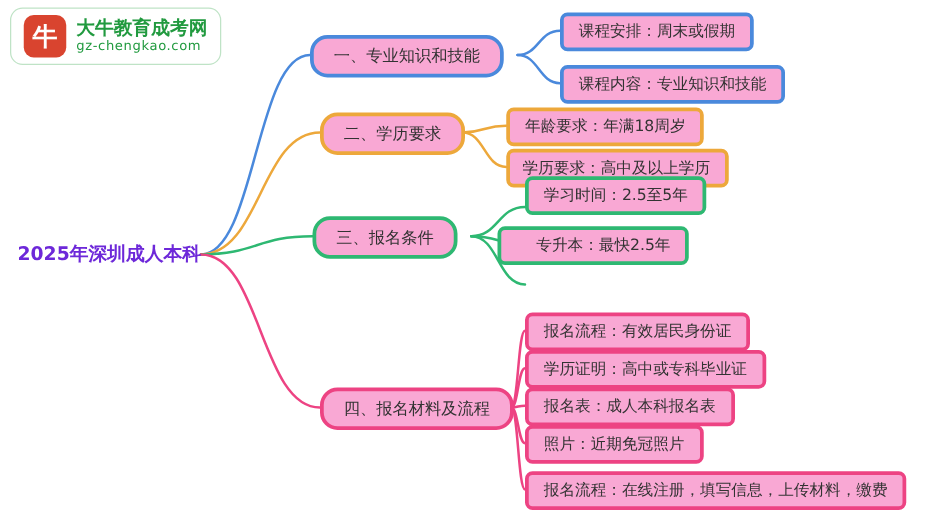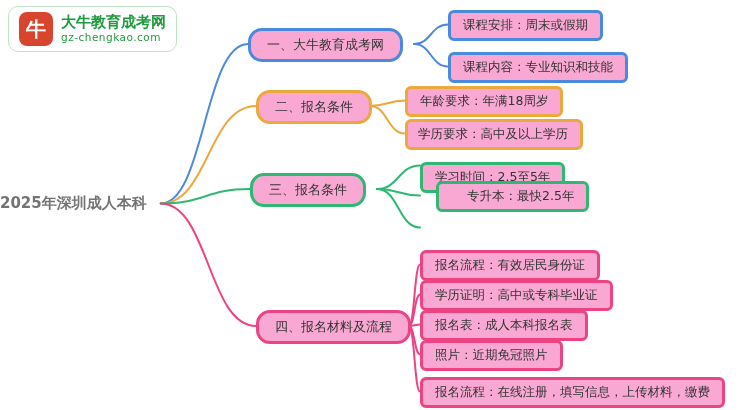--- a/index.html
+++ b/index.html
@@ -16,21 +16,21 @@
     cursor:pointer;
   }
   .bull{
     width:34px;height:34px;border-radius:8px;background:#d9442f;color:#ffffff;
     display:flex;align-items:center;justify-content:center;font-size:20px;font-weight:bold;
   }
   .logo-title{color:#219a3f;font-size:15px;font-weight:bold;line-height:1.15;}
   .logo-sub{color:#2aa349;font-size:10.5px;letter-spacing:0.5px;line-height:1.2;}
 
   .root{
-    position:absolute;left:0;top:194px;font-size:15px;font-weight:600;color:#737373;
+    position:absolute;left:14px;top:194px;font-size:15px;font-weight:600;color:#6d28d9;
     white-space:nowrap;
   }
 
   .node{
     position:absolute;background:#f9a8d4;color:#333333;white-space:nowrap;
     border:3px solid #fca5a5;box-sizing:border-box;
   }
   .branch{
     font-size:13px;padding:5px 16px;border-radius:14px;
   }
@@ -64,31 +64,31 @@
   <div class="logo">
     <div class="bull" style="background: rgb(217, 68, 47);">牛</div>
     <div class="logo-text">
       <div class="logo-title" style="color: rgb(33, 154, 63);">大牛教育成考网</div>
       <div class="logo-sub" style="color: rgb(33, 154, 63);">gz-chengkao.com</div>
     </div>
   </div>
 
   <div class="root" id="root">2025年深圳成人本科</div>
 
-  <div class="node branch" id="b0" style="left: 248px; top: 28px; border-color: rgb(74, 137, 220);">一、大牛教育成考网</div>
+  <div class="node branch" id="b0" style="left: 248px; top: 28px; border-color: rgb(74, 137, 220);">一、专业知识和技能</div>
   <div class="node leaf" style="left: 448px; top: 10px; border-color: rgb(74, 137, 220);">课程安排：周末或假期</div>
   <div class="node leaf" style="left: 448px; top: 52px; border-color: rgb(74, 137, 220);">课程内容：专业知识和技能</div>
 
-  <div class="node branch" id="b1" style="left: 256px; top: 90px; border-color: rgb(237, 168, 59);">二、报名条件</div>
+  <div class="node branch" id="b1" style="left: 256px; top: 90px; border-color: rgb(237, 168, 59);">二、学历要求</div>
   <div class="node leaf" style="left: 405px; top: 86px; border-color: rgb(237, 168, 59);">年龄要求：年满18周岁</div>
   <div class="node leaf" style="left: 405px; top: 119px; border-color: rgb(237, 168, 59); padding-left: 10px;">学历要求：高中及以上学历</div>
 
   <div class="node branch" id="b2" style="left: 250px; top: 173px; border-color: rgb(46, 184, 114);">三、报名条件</div>
-  <div class="node leaf" style="left: 420px; top: 162px; border-color: rgb(46, 184, 114);">学习时间：2.5至5年</div>
-  <div class="node leaf" style="left: 436px; top: 181px; border-color: rgb(46, 184, 114); padding-left: 28px;">专升本：最快2.5年</div>
+  <div class="node leaf" style="left: 420px; top: 141px; border-color: rgb(46, 184, 114);">学习时间：2.5至5年</div>
+  <div class="node leaf" style="left: 398px; top: 181px; border-color: rgb(46, 184, 114); padding-left: 28px;">专升本：最快2.5年</div>
 
   <div class="node branch" id="b3" style="left: 256px; top: 310px; border-color: rgb(237, 67, 131);">四、报名材料及流程</div>
   <div class="node leaf" style="left: 420px; top: 250px; border-color: rgb(237, 67, 131);">报名流程：有效居民身份证</div>
   <div class="node leaf" style="left: 420px; top: 280px; border-color: rgb(237, 67, 131);">学历证明：高中或专科毕业证</div>
   <div class="node leaf" style="left: 420px; top: 310px; border-color: rgb(237, 67, 131);">报名表：成人本科报名表</div>
   <div class="node leaf" style="left: 420px; top: 340px; border-color: rgb(237, 67, 131);">照片：近期免冠照片</div>
   <div class="node leaf" style="left: 420px; top: 377px; border-color: rgb(237, 67, 131);">报名流程：在线注册，填写信息，上传材料，缴费</div>
 </div>
 
 </body></html>

